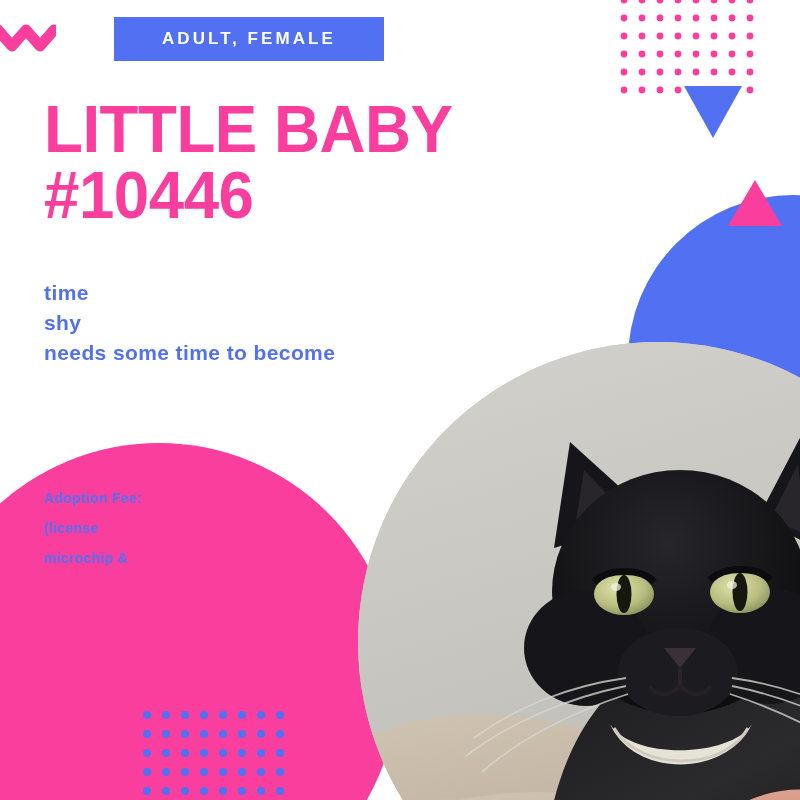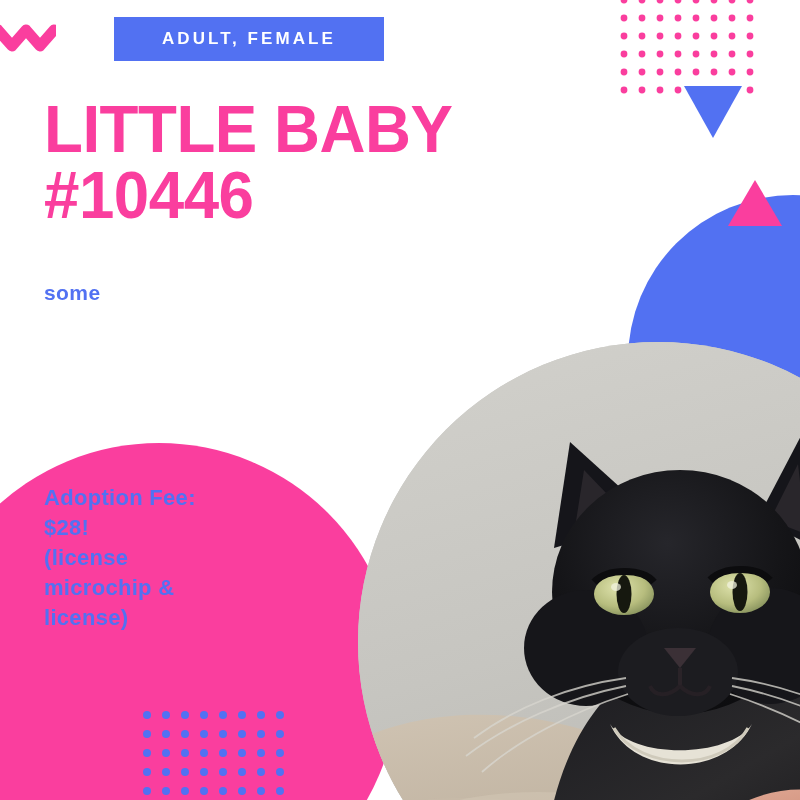--- a/index.html
+++ b/index.html
@@ -107,21 +107,21 @@
   }
   #traits .trait{letter-spacing:0.4px;}
   #traits .trait.indent{
     padding-left:22px;
     letter-spacing:1.3px;
   }
 
   #fee{
     position:absolute;left:12px;top:483px;
     color:var(--blue);
-    font-size:22px;
+    font-size:14px;
     font-weight:bold;
     line-height:30px;
   }
   #fee div{letter-spacing:0.3px;}
 
   :root{
     --pink:#fa3e9e;
     --blue:#5271f2;
   }
 </style>
@@ -364,25 +364,25 @@
   <div id="content">
 
     <div id="badge">
       <span>ADULT, FEMALE</span>
     </div>
 
     <div id="title">LITTLE BABY
 #10446</div>
 
     <div id="traits">
-      <div class="trait">some</div>
+      <div class="trait">time</div>
+      <div class="trait">shy</div>
+      <div class="trait">needs some time to become</div>
     </div>
 
     <div id="fee">
       <div>Adoption Fee:</div>
-      <div>$28!</div>
       <div>(license</div>
       <div>microchip &amp;</div>
-      <div>license)</div>
     </div>
 
   </div>
 </div>
 
 </body></html>

